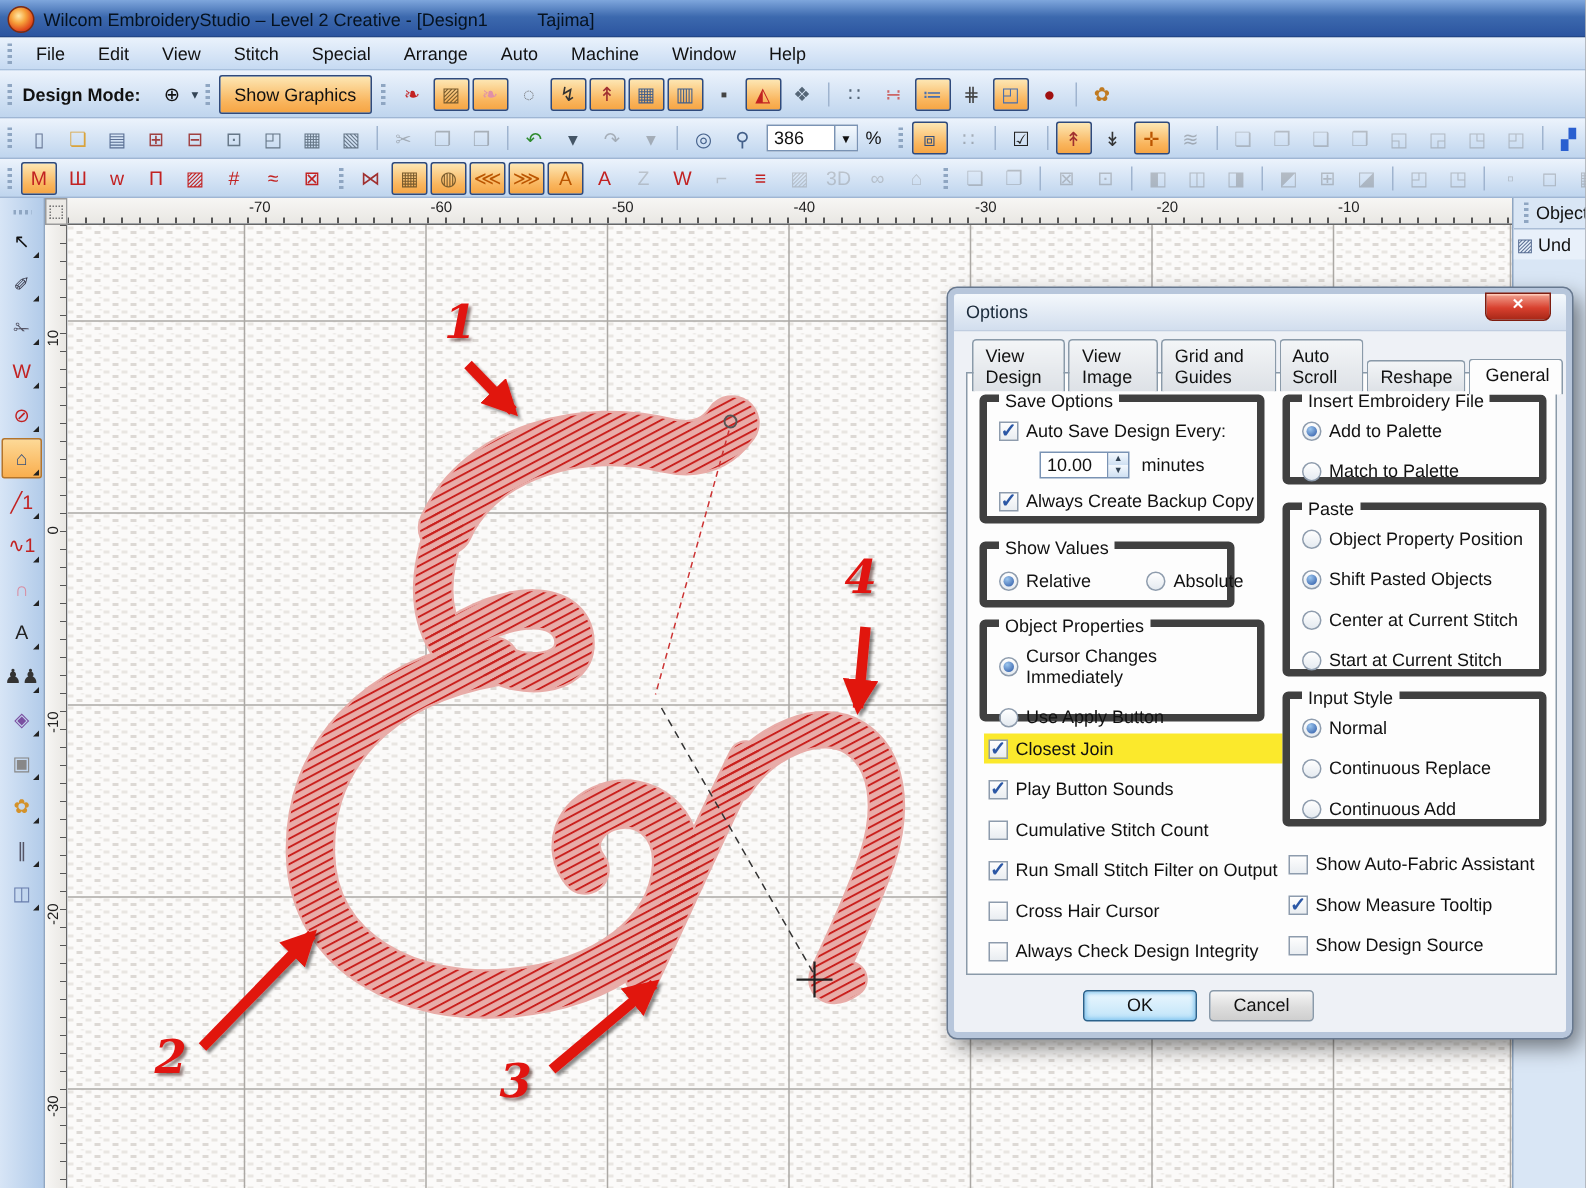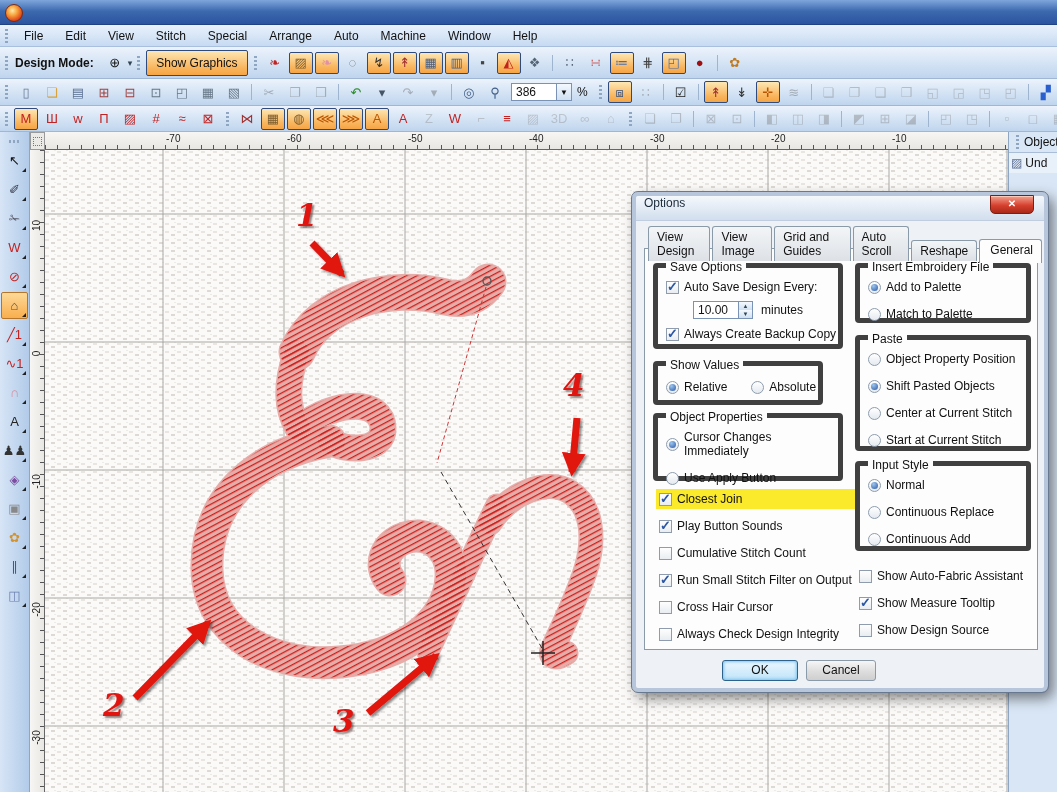--- a/index.html
+++ b/index.html
@@ -81,21 +81,21 @@
   .rpanel{position:absolute;left:1008px;top:132px;width:49px;height:660px;background:#d9e6f5;
     border-left:1px solid #8fa6c2;box-sizing:border-box;overflow:hidden;}
   .rp-head{display:flex;align-items:center;height:20px;padding-left:2px;}
   .rp-item{display:flex;align-items:center;gap:3px;border-top:1px solid #aabdd6;
     background:#e8f0fa;padding:3px 2px;}
   .rp-item .g{color:#5a6f94;font-size:12px;}
   
   .dialog{position:absolute;left:632px;top:192px;width:416px;height:500px;box-sizing:border-box;
     background:#eef1f6;border:4px solid #b7c6db;outline:1px solid #67788f;border-radius:6px;
     box-shadow:5px 6px 14px rgba(0,0,0,.5);}
-  .dlg-title{height:24px;display:flex;padding-left:8px;
+  .dlg-title{height:24px;display:flex;align-items:center;padding-left:8px;
     background:linear-gradient(#f4f8fc,#d2deee);border-bottom:1px solid #c0cde0;
     border-radius:3px 3px 0 0;font-size:12px;color:#1a2a3a;}
   .dlg-close{position:absolute;top:-1px;right:10px;width:42px;height:17px;
     background:linear-gradient(#f2a492,#d8402e 55%,#a82818);border:1px solid #7e1d10;
     border-radius:0 0 5px 5px;color:#fff;text-align:center;font-size:10px;font-weight:bold;
     line-height:16px;box-shadow:inset 0 1px 0 #ffc9b8;cursor:default;}
   .tabs{position:absolute;top:30px;left:12px;display:flex;align-items:flex-end;z-index:2;}
   .tab{padding:3px 8px;margin-right:2px;border:1px solid #8a9aa9;border-bottom:none;
     background:linear-gradient(#f3f5f7,#dde1e6);border-radius:3px 3px 0 0;font-size:12px;cursor:default;}
   .tab.active{background:#fdfdfd;padding-bottom:6px;margin-bottom:-2px;padding-left:10px;}
@@ -120,20 +120,21 @@
   .btn.default{border-color:#2c628b;background:linear-gradient(#ecf7fe,#bfe4f9);
     box-shadow:inset 0 0 3px 1px #7ec3ef;}
 </style>
 </head>
 <body>
 
 <div class="app">
 
   <div class="titlebar">
     <span class="logo"></span>
+    <span class="title">Wilcom EmbroideryStudio – Level 2 Creative - [Design1          Tajima]</span>
   </div>
 
   <div class="menubar">
     <span class="grip"></span>
     <span class="icorow">
         <span class="menu-item">File</span>
         <span class="menu-item">Edit</span>
         <span class="menu-item">View</span>
         <span class="menu-item">Stitch</span>
         <span class="menu-item">Special</span>
@@ -448,21 +449,21 @@
         <div class="row" style="margin-top:8px;">
           <span class="cb">
               <span class="mk on"></span>
             </span>
           <span>Always Create Backup Copy</span>
         </div>
       </div>
 
       <div class="grp" style="left:8px;top:112px;width:170px;height:44px;padding:14px 0 0 8px;">
         <span class="glab">Show Values</span>
-        <div class="row" style="gap:0;">
+        <div class="row" style="gap:13px;">
             <label class="row" style="margin-right:24px;">
               <span class="rb">
                 <span class="dot on"></span>
               </span>
               <span>Relative</span>
             </label>
             <label class="row" style="margin-right:24px;">
               <span class="rb">
                 <span class="dot"></span>
               </span>

